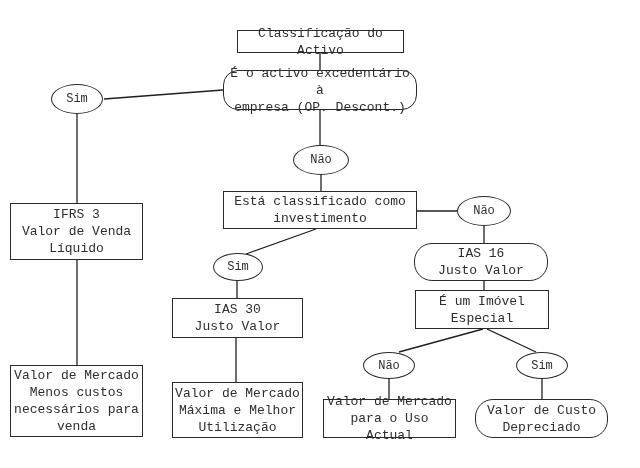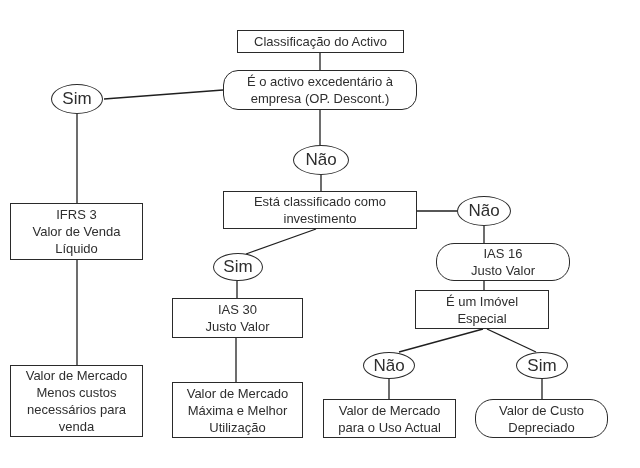--- a/index.html
+++ b/index.html
@@ -5,21 +5,21 @@
   html, body {
     margin: 0;
     padding: 0;
     background: #ffffff;
   }
   #canvas {
     position: relative;
     width: 640px;
     height: 468px;
     background: #ffffff;
-    font-family: Liberation Sans, sans-serif;
+    font-family: Liberation Mono, monospace;
     overflow: hidden;
   }
   #connectors {
     position: absolute;
     left: 0;
     top: 0;
     width: 640px;
     height: 468px;
   }
   .node {
@@ -36,21 +36,21 @@
     text-align: center;
     white-space: pre-line;
   }
   .oval {
     position: absolute;
     box-sizing: border-box;
     background: #ffffff;
     border: 1.5px solid #2a2a2a;
     border-radius: 50%;
     color: #2e2e2e;
-    font-size: 17px;
+    font-size: 12px;
     display: flex;
     align-items: center;
     justify-content: center;
     text-align: left;
   }
 </style>
 </head>
 <body>
 
 <div id="canvas">
@@ -81,21 +81,21 @@
   <div class="node" style="left:223px; top:70px; width:194px; height:40px;border-radius:15px;">É o activo excedentário à
 empresa (OP. Descont.)</div>
 
   <div class="node" style="left:223px; top:191px; width:194px; height:38px;">Está classificado como
 investimento</div>
 
   <div class="node" style="left:10px; top:203px; width:133px; height:57px;">IFRS 3
 Valor de Venda
 Líquido</div>
 
-  <div class="node" style="left:436px; top:243px; width:134px; height:38px;border-radius:18px;">IAS 16
+  <div class="node" style="left:414px; top:243px; width:134px; height:38px;border-radius:18px;">IAS 16
 Justo Valor</div>
 
   <div class="node" style="left:415px; top:290px; width:134px; height:39px;">É um Imóvel
 Especial</div>
 
   <div class="node" style="left:172px; top:298px; width:131px; height:40px;">IAS 30
 Justo Valor</div>
 
   <div class="node" style="left:10px; top:365px; width:133px; height:72px;">Valor de Mercado
 Menos custos

